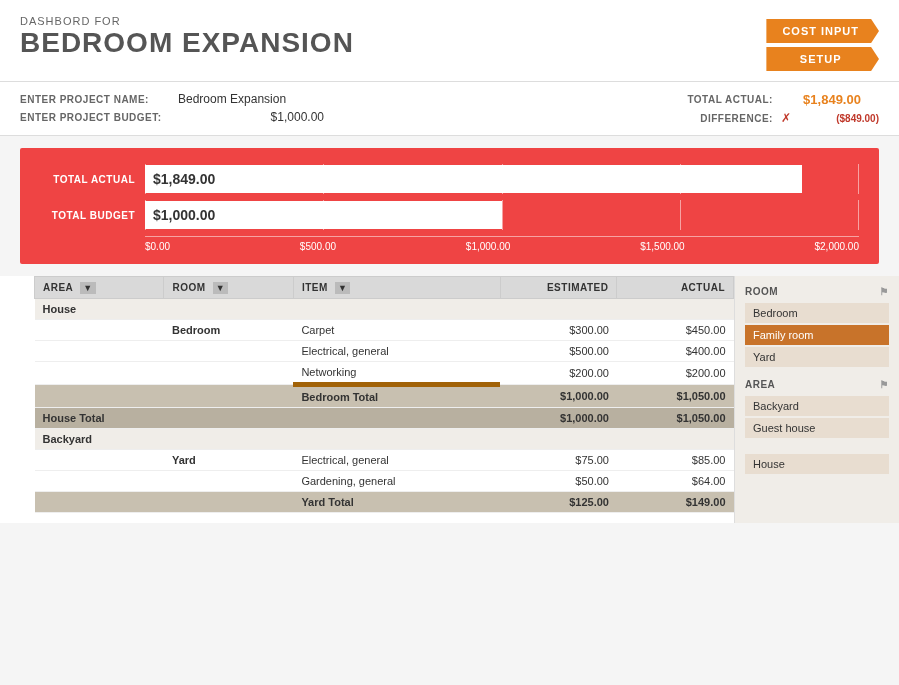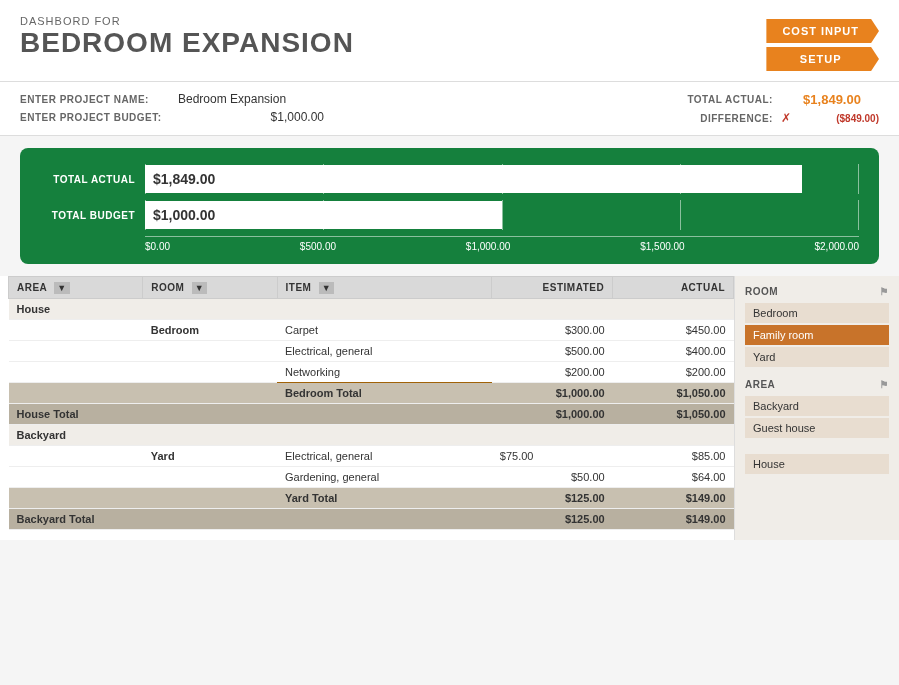--- a/index.html
+++ b/index.html
@@ -40,21 +40,21 @@
       <span style="font-size:13px; font-weight:bold; color:#E8821E; min-width:80px; text-align:right;">$1,849.00</span>
     </div>
     <div style="display:flex; align-items:center; gap:8px;">
       <span style="font-size:10px; font-weight:bold; color:#666; letter-spacing:0.5px; min-width:120px; text-align:right;">DIFFERENCE:</span>
       <span style="color:#c0392b; font-size:12px;">✗</span>
       <span style="font-size:10px; font-weight:bold; color:#c0392b; min-width:80px; text-align:right;">($849.00)</span>
     </div>
   </div>
 </div>
 
-<div style="background:#15803d; margin:12px 20px; padding:16px 20px 12px 20px; border-radius:8px;">
+<div style="background:#ef4444; margin:12px 20px; padding:16px 20px 12px 20px; border-radius:2px;">
   <div style="display:flex; align-items:center; margin-bottom:6px;">
     <div style="color:white; font-weight:bold; font-size:10px; letter-spacing:0.5px; min-width:105px; text-align:right; padding-right:10px;">TOTAL ACTUAL</div>
     <div style="flex:1; position:relative; height:30px; display:flex; align-items:center;">
       <div style="background:white; height:28px; width:92%; display:flex; align-items:center; padding-left:8px; font-weight:bold; font-size:14px; color:#333;">$1,849.00</div>
       <div style="position:absolute; top:0; left:0; right:0; bottom:0; display:flex; justify-content:space-between; pointer-events:none;">
         <div style="width:1px; background:rgba(255,255,255,0.5);"></div>
         <div style="width:1px; background:rgba(255,255,255,0.5);"></div>
         <div style="width:1px; background:rgba(255,255,255,0.5);"></div>
         <div style="width:1px; background:rgba(255,255,255,0.5);"></div>
         <div style="width:1px; background:rgba(255,255,255,0.5);"></div>
@@ -77,21 +77,21 @@
   <div style="display:flex; justify-content:space-between; margin-left:105px; border-top:1px solid rgba(255,255,255,0.5); padding-top:4px;">
     <span style="color:white; font-size:10px;">$0.00</span>
     <span style="color:white; font-size:10px;">$500.00</span>
     <span style="color:white; font-size:10px;">$1,000.00</span>
     <span style="color:white; font-size:10px;">$1,500.00</span>
     <span style="color:white; font-size:10px;">$2,000.00</span>
   </div>
 </div>
 
 <div style="display:flex; background:white; margin:0 0 0 0;">
-  <div style="flex:1; padding:0 0 10px 8px;">
+  <div style="flex:1; padding:0 0 10px 34px;">
     <table>
       <thead>
         <tr>
           <th style="width:100px;">
             <span>AREA</span>
             <span style="font-size:9px; margin-left:4px; background:#bbb; padding:1px 3px; cursor:pointer;">▼</span>
           </th>
           <th style="width:100px;">
             <span>ROOM</span>
             <span style="font-size:9px; margin-left:4px; background:#bbb; padding:1px 3px; cursor:pointer;">▼</span>
@@ -122,21 +122,21 @@
           <tr style="background: white; font-weight: normal;">
     <td style="padding:4px 8px; border-bottom:1px solid #eee;"></td>
     <td style="padding:4px 8px; border-bottom:1px solid #eee; font-weight:normal;"></td>
     <td style="padding:4px 8px; border-bottom:1px solid #eee;">Electrical, general</td>
     <td style="padding:4px 8px; border-bottom:1px solid #eee; text-align:right;">$500.00</td>
     <td style="padding:4px 8px; border-bottom:1px solid #eee; text-align:right;">$400.00</td>
   </tr>
           <tr style="background: white; font-weight: normal;">
     <td style="padding:4px 8px; border-bottom:1px solid #eee;"></td>
     <td style="padding:4px 8px; border-bottom:1px solid #eee; font-weight:normal;"></td>
-    <td style="padding:4px 8px; border-bottom:1px solid #a16207;margin-left:16px;">Networking</td>
+    <td style="padding:4px 8px; border-bottom:5px solid #a16207;margin-left:16px;">Networking</td>
     <td style="padding:4px 8px; border-bottom:1px solid #eee; text-align:right;">$200.00</td>
     <td style="padding:4px 8px; border-bottom:1px solid #eee; text-align:right;">$200.00</td>
   </tr>
           <tr style="background: rgb(200, 192, 176); font-weight: bold;">
     <td style="padding:4px 8px; border-bottom:1px solid #eee;"></td>
     <td style="padding:4px 8px; border-bottom:1px solid #eee; font-weight:normal;"></td>
     <td style="padding:4px 8px; border-bottom:1px solid #eee;">Bedroom Total</td>
     <td style="padding:4px 8px; border-bottom:1px solid #eee; text-align:right;">$1,000.00</td>
     <td style="padding:4px 8px; border-bottom:1px solid #eee; text-align:right;">$1,050.00</td>
   </tr>
@@ -151,41 +151,34 @@
     <td style="padding:4px 8px; border-bottom:1px solid #eee;">Backyard</td>
     <td style="padding:4px 8px; border-bottom:1px solid #eee; font-weight:normal;"></td>
     <td style="padding:4px 8px; border-bottom:1px solid #eee;"></td>
     <td style="padding:4px 8px; border-bottom:1px solid #eee; text-align:right;"></td>
     <td style="padding:4px 8px; border-bottom:1px solid #eee; text-align:right;"></td>
   </tr>
           <tr style="background: white; font-weight: normal;">
     <td style="padding:4px 8px; border-bottom:1px solid #eee;"></td>
     <td style="padding:4px 8px; border-bottom:1px solid #eee; font-weight:bold;">Yard</td>
     <td style="padding:4px 8px; border-bottom:1px solid #eee;">Electrical, general</td>
-    <td style="padding:4px 8px; border-bottom:1px solid #eee; ">$75.00</td>
+    <td style="padding:4px 8px; border-bottom:1px solid #eee; text-align:right;">$75.00</td>
     <td style="padding:4px 8px; border-bottom:1px solid #eee; text-align:right;">$85.00</td>
   </tr>
           <tr style="background: white; font-weight: normal;">
     <td style="padding:4px 8px; border-bottom:1px solid #eee;"></td>
     <td style="padding:4px 8px; border-bottom:1px solid #eee; font-weight:normal;"></td>
     <td style="padding:4px 8px; border-bottom:1px solid #eee;">Gardening, general</td>
     <td style="padding:4px 8px; border-bottom:1px solid #eee; text-align:right;">$50.00</td>
     <td style="padding:4px 8px; border-bottom:1px solid #eee; text-align:right;">$64.00</td>
   </tr>
           <tr style="background: rgb(200, 192, 176); font-weight: bold;">
     <td style="padding:4px 8px; border-bottom:1px solid #eee;"></td>
     <td style="padding:4px 8px; border-bottom:1px solid #eee; font-weight:normal;"></td>
     <td style="padding:4px 8px; border-bottom:1px solid #eee;">Yard Total</td>
-    <td style="padding:4px 8px; border-bottom:1px solid #eee; text-align:right;">$125.00</td>
-    <td style="padding:4px 8px; border-bottom:1px solid #eee; text-align:right;">$149.00</td>
-  </tr>
-          <tr style="background: rgb(184, 176, 160); font-weight: bold;">
-    <td style="padding:4px 8px; border-bottom:1px solid #eee;">Backyard Total</td>
-    <td style="padding:4px 8px; border-bottom:1px solid #eee; font-weight:normal;"></td>
-    <td style="padding:4px 8px; border-bottom:1px solid #eee;"></td>
     <td style="padding:4px 8px; border-bottom:1px solid #eee; text-align:right;">$125.00</td>
     <td style="padding:4px 8px; border-bottom:1px solid #eee; text-align:right;">$149.00</td>
   </tr>
         </tbody>
     </table>
   </div>
   <div style="width:165px; background:#f0ede8; padding:10px; border-left:1px solid #ddd;">
     <div style="margin-bottom:12px;">
       <div style="font-size:10px; font-weight:bold; letter-spacing:0.5px; color:#555; margin-bottom:6px; display:flex; justify-content:space-between; align-items:center;">
         <span>ROOM</span>

